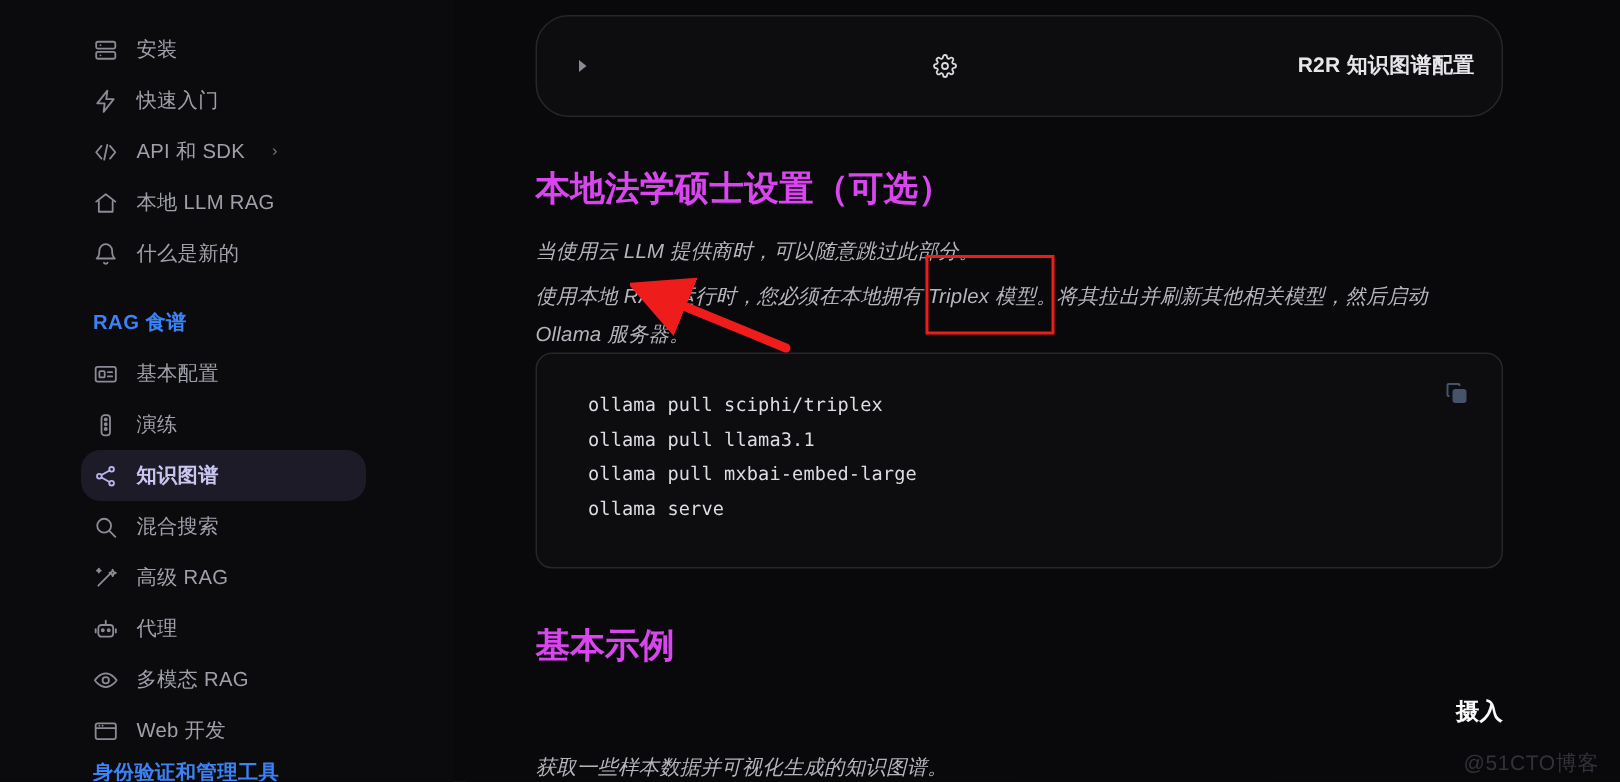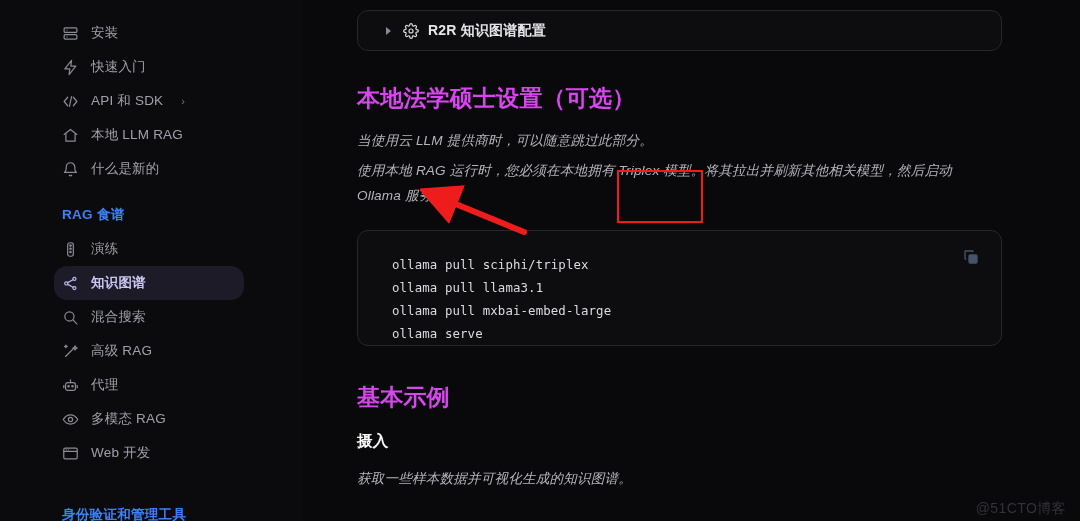--- a/index.html
+++ b/index.html
@@ -111,27 +111,28 @@
     position: relative;
     flex: 1 1 auto;
     height: 521px;
     background: #09090b;
     padding: 10px 78px 0 55px;
     overflow: hidden;
   }
 
   .accordion {
     border: 1px solid #26262b;
-    border-radius: 11px;
+    border-radius: 22px;
     background: #0d0d10;
-    height: 41px;
+    height: 68px;
     display: flex;
     align-items: center;
     padding: 0 18px 0 28px;
     cursor: pointer;
+    justify-content: space-between;
   }
   .accordion .tri {
     width: 0; height: 0;
     border-left: 5px solid #8a8a94;
     border-top: 4px solid transparent;
     border-bottom: 4px solid transparent;
     margin-right: 12px;
     flex: 0 0 auto;
   }
   .accordion .gear {
@@ -154,41 +155,41 @@
     font-size: 23px;
     font-weight: bold;
     letter-spacing: .2px;
   }
   h3.sub {
     margin-top: 18px;
     color: #fafafa;
     font-size: 15.5px;
     font-weight: bold;
     letter-spacing: .2px;
+    text-align: right;
   }
 
   p.body {
     margin-top: 14px;
     color: #b5b5bd;
     font-size: 13.6px;
     line-height: 25px;
     letter-spacing: .15px;
     max-width: 635px;
     font-style: italic;
   }
   p.body2 { margin-top: 5px; }
 
   .code-block {
     position: relative;
-    margin-top: 22px;
     border: 1px solid #26262b;
     border-radius: 11px;
     background: #0d0d10;
     padding: 22px 26px 20px 34px;
-    height: 116px;
+    height: 144px;
   }
   .code-block pre {
     font-family: "DejaVu Sans Mono", "Liberation Mono", monospace;
     font-size: 12.4px;
     line-height: 23px;
     color: #dcdce2;
     white-space: pre;
     letter-spacing: .1px;
   }
   .copy-btn {
@@ -288,20 +289,31 @@
               <path d="M10.3 20a2 2 0 0 0 3.4 0"></path>
             </svg>
           </span>
           <span class="lbl">什么是新的</span>
         </div>
       </div>
 
     <div class="group-title">RAG 食谱</div>
 
     <div class="nav-list" id="nav-group">
+        <div class="nav-item">
+          <span class="ico">
+            <svg viewBox="0 0 24 24" width="17" height="17" fill="none" stroke="currentColor" stroke-width="1.7" stroke-linecap="round" stroke-linejoin="round">
+              <rect x="2.5" y="5" width="19" height="14" rx="2"></rect>
+              <rect x="6" y="9" width="5" height="6" rx="1"></rect>
+              <line x1="14" y1="10" x2="18" y2="10"></line>
+              <line x1="14" y1="14" x2="18" y2="14"></line>
+            </svg>
+          </span>
+          <span class="lbl">基本配置</span>
+        </div>
         <div class="nav-item">
           <span class="ico">
             <svg viewBox="0 0 24 24" width="17" height="17" fill="none" stroke="currentColor" stroke-width="1.7" stroke-linecap="round" stroke-linejoin="round">
               <rect x="8" y="2.5" width="8" height="19" rx="3"></rect>
               <circle cx="12" cy="6.5" r="1"></circle>
               <circle cx="12" cy="11" r="1"></circle>
               <circle cx="12" cy="15.5" r="1"></circle>
             </svg>
           </span>
           <span class="lbl">演练</span>

